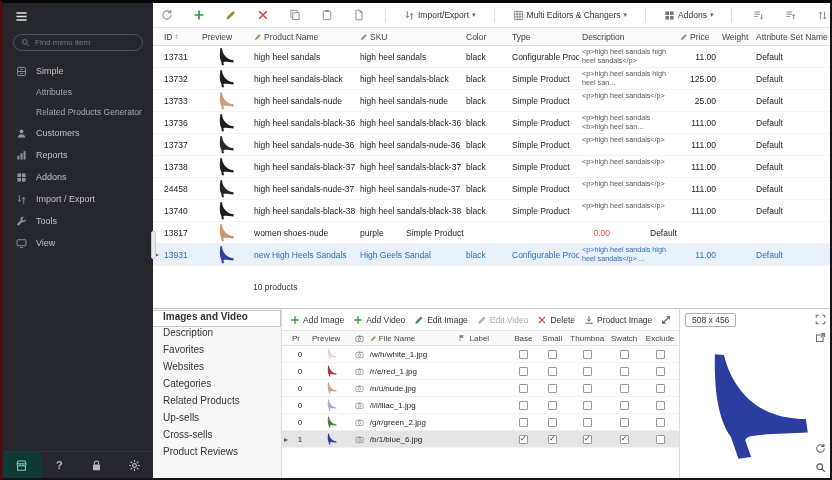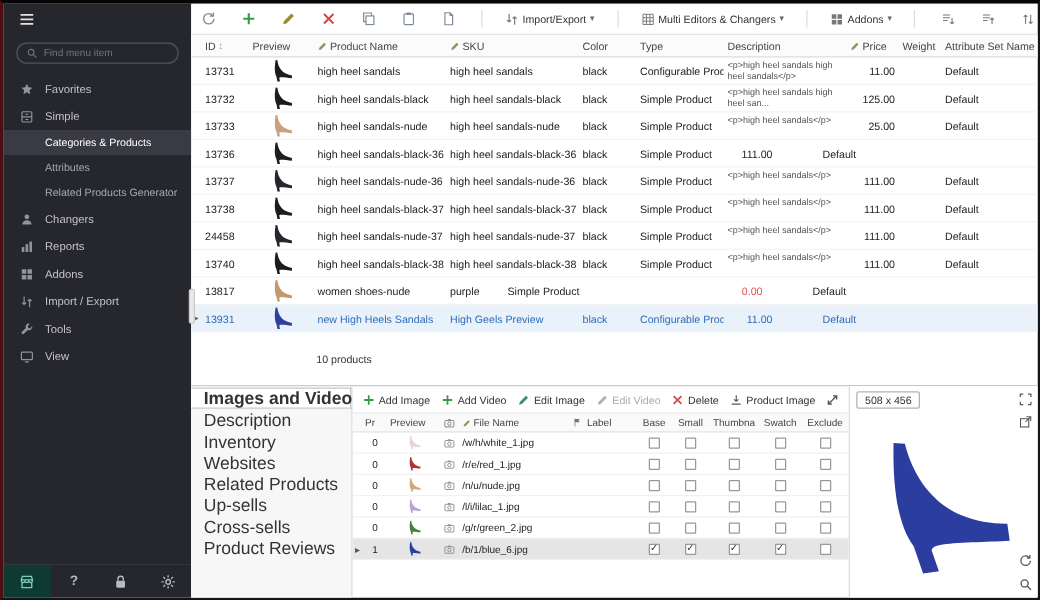--- a/index.html
+++ b/index.html
@@ -46,21 +46,21 @@
   .g-cell{padding:0 3px;overflow:hidden;white-space:nowrap;height:100%;display:flex;align-items:center}
   .g-cell.right{justify-content:flex-end}
   .g-cell.deep{align-items:flex-start;padding-top:2px}
   .desc-text{font-size:7.2px;line-height:8.6px;white-space:normal;overflow:hidden;max-height:18px;word-break:break-word;color:#555}
   .price-red{color:#e05555}
   .gutter{color:#666;font-size:8px;justify-content:center;padding:0}
   .grid-footer{height:42px;flex:0 0 auto;display:flex;align-items:center;padding-left:100px;font-size:8.5px;color:#333}
   
   .bottom{flex:1;display:flex;border-top:1px solid #c9c9c9;min-height:0}
   .tabs{width:129px;flex:0 0 auto;background:#f7f7f8;border-right:1px solid #dcdcdc;padding-top:1px}
-  .tab{height:17px;display:flex;align-items:flex-end;padding:0 10px;font-size:14px;color:#333;cursor:pointer;white-space:nowrap}
+  .tab{height:17px;display:flex;align-items:flex-start;padding:0 10px;font-size:10px;color:#333;cursor:pointer;white-space:nowrap}
   .tab.active{background:#fff;border:1px solid #c9c9c9;border-left:0;font-weight:bold}
   .media{flex:1;display:flex;flex-direction:column;border-right:1px solid #dcdcdc;min-width:0;overflow:hidden}
   .m-toolbar{height:22px;flex:0 0 auto;display:flex;align-items:center;gap:9px;padding:0 8px;border-bottom:1px solid #e5e5e5;font-size:8.5px;color:#333;white-space:nowrap}
   .m-item{display:flex;align-items:center;gap:3px;cursor:pointer}
   .m-item.disabled{color:#aaa}
   .m-head{display:flex;height:15px;flex:0 0 auto;background:#fafafa;border-bottom:1px solid #e3e3e3;font-size:8px;color:#444;align-items:center}
   .mh-cell{display:flex;align-items:center;gap:2px;padding:0 2px;overflow:hidden;white-space:nowrap;height:100%}
   .mh-cell.c{justify-content:center}
   .m-body{flex:0 0 auto}
   .m-row{display:flex;height:17px;align-items:center;font-size:8px;color:#222;border-bottom:1px solid #f1f1f1;cursor:pointer}
@@ -93,51 +93,40 @@
             <circle cx="6" cy="6" r="3.6" fill="none" stroke="currentColor" stroke-width="1.4"></circle>
             <path d="M8.8 8.8L12.4 12.4" fill="none" stroke="currentColor" stroke-width="1.4"></path>
           </svg>
         </span>
       <input placeholder="Find menu item" style="">
     </div>
     <nav>
         <div class="menu-item">
           <span class="mi-icon">
             <svg viewBox="0 0 14 14" width="11" height="11" fill="currentColor">
-              <path d="M7 1.2l1.7 3.6 3.9.5-2.9 2.7.8 3.9L7 10 3.5 11.9l.8-3.9L1.4 5.3l3.9-.5z"></path>
-            </svg>
-          </span>
-          <span>Favorites</span>
+              <rect x="2" y="1.8" width="10" height="10.4" rx="1" fill="none" stroke="currentColor" stroke-width="1.2"></rect>
+              <path d="M2 7h10M5.5 4.3h3M5.5 9.7h3" fill="none" stroke="currentColor" stroke-width="1.2"></path>
+            </svg>
+          </span>
+          <span>Simple</span>
+        </div>
+        <div class="menu-item sub">
+          <span>Attributes</span>
+        </div>
+        <div class="menu-item sub">
+          <span>Related Products Generator</span>
         </div>
         <div class="menu-item">
           <span class="mi-icon">
             <svg viewBox="0 0 14 14" width="11" height="11" fill="currentColor">
-              <rect x="2" y="1.8" width="10" height="10.4" rx="1" fill="none" stroke="currentColor" stroke-width="1.2"></rect>
-              <path d="M2 7h10M5.5 4.3h3M5.5 9.7h3" fill="none" stroke="currentColor" stroke-width="1.2"></path>
-            </svg>
-          </span>
-          <span>Simple</span>
-        </div>
-        <div class="menu-item sub active">
-          <span>Categories &amp; Products</span>
-        </div>
-        <div class="menu-item sub">
-          <span>Attributes</span>
-        </div>
-        <div class="menu-item sub">
-          <span>Related Products Generator</span>
-        </div>
-        <div class="menu-item">
-          <span class="mi-icon">
-            <svg viewBox="0 0 14 14" width="11" height="11" fill="currentColor">
               <circle cx="7" cy="4.4" r="2.4"></circle>
               <path d="M2.2 12.2c.3-2.9 2.3-4.4 4.8-4.4s4.5 1.5 4.8 4.4z"></path>
             </svg>
           </span>
-          <span>Changers</span>
+          <span>Customers</span>
         </div>
         <div class="menu-item">
           <span class="mi-icon">
             <svg viewBox="0 0 14 14" width="11" height="11" fill="currentColor">
               <rect x="1.8" y="7.2" width="2.6" height="5"></rect>
               <rect x="5.7" y="4.2" width="2.6" height="8"></rect>
               <rect x="9.6" y="1.6" width="2.6" height="10.6"></rect>
             </svg>
           </span>
           <span>Reports</span>
@@ -437,20 +426,23 @@
           <div class="g-cell" style="width:38px">13736</div>
           <div class="g-cell" style="width:52px;justify-content:center">
             <svg viewBox="0 0 24 24" width="24" height="19">
               <path d="M6.3 1.2 L8.1 1.6 C8.7 7.2 11.3 11.9 15.6 14.4 C17.8 15.7 20.4 16.5 22.8 16.8 L22.8 19.6 C19.2 19.3 13.8 18.6 11.5 18.7 C10.5 18.75 10.1 19 10 19.4 L10.7 22.9 L8.1 22.9 L7.2 18.3 C4.9 14.1 5.3 7.3 6.3 1.2 Z" fill="#1d1d21"></path>
             </svg>
           </div>
           <div class="g-cell" style="width:106px">high heel sandals-black-36</div>
           <div class="g-cell" style="width:106px">high heel sandals-black-36</div>
           <div class="g-cell" style="width:46px">black</div>
           <div class="g-cell" style="width:70px">Simple Product</div>
+          <div class="g-cell deep" style="width:98px">
+            <span class="desc-text">&lt;p&gt;high heel sandals &lt;b&gt;high heel san...</span>
+          </div>
           <div class="g-cell right" style="width:42px">111.00</div>
           <div class="g-cell" style="width:34px"></div>
           <div class="g-cell" style="width:76px">Default</div>
         </div>
         <div class="g-row">
           <div class="g-cell gutter" style="width:8px"></div>
           <div class="g-cell" style="width:38px">13737</div>
           <div class="g-cell" style="width:52px;justify-content:center">
             <svg viewBox="0 0 24 24" width="24" height="19">
               <path d="M6.3 1.2 L8.1 1.6 C8.7 7.2 11.3 11.9 15.6 14.4 C17.8 15.7 20.4 16.5 22.8 16.8 L22.8 19.6 C19.2 19.3 13.8 18.6 11.5 18.7 C10.5 18.75 10.1 19 10 19.4 L10.7 22.9 L8.1 22.9 L7.2 18.3 C4.9 14.1 5.3 7.3 6.3 1.2 Z" fill="#26262e"></path>
@@ -544,44 +536,50 @@
         </div>
         <div class="g-row sel">
           <div class="g-cell gutter" style="width:8px">▸</div>
           <div class="g-cell" style="width:38px">13931</div>
           <div class="g-cell" style="width:52px;justify-content:center">
             <svg viewBox="0 0 24 24" width="24" height="19">
               <path d="M6.3 1.2 L8.1 1.6 C8.7 7.2 11.3 11.9 15.6 14.4 C17.8 15.7 20.4 16.5 22.8 16.8 L22.8 19.6 C19.2 19.3 13.8 18.6 11.5 18.7 C10.5 18.75 10.1 19 10 19.4 L10.7 22.9 L8.1 22.9 L7.2 18.3 C4.9 14.1 5.3 7.3 6.3 1.2 Z" fill="#2e3f9e"></path>
             </svg>
           </div>
           <div class="g-cell" style="width:106px">new High Heels Sandals</div>
-          <div class="g-cell" style="width:106px">High Geels Preview</div>
+          <div class="g-cell" style="width:106px">High Geels Sandal</div>
           <div class="g-cell" style="width:46px">black</div>
           <div class="g-cell" style="width:70px">Configurable Product</div>
+          <div class="g-cell deep" style="width:98px">
+            <span class="desc-text">&lt;p&gt;high heel sandals high heel sandals&lt;/p&gt; ...</span>
+          </div>
           <div class="g-cell right" style="width:42px">11.00</div>
           <div class="g-cell" style="width:34px"></div>
           <div class="g-cell" style="width:76px">Default</div>
         </div>
       </div>
     <div class="grid-footer">
       <span>10 products</span>
     </div>
     <div class="bottom">
       <div class="tabs">
           <div class="tab active">
             <span>Images and Video</span>
           </div>
           <div class="tab">
             <span>Description</span>
           </div>
           <div class="tab">
-            <span>Inventory</span>
+            <span>Favorites</span>
           </div>
           <div class="tab">
             <span>Websites</span>
+          </div>
+          <div class="tab">
+            <span>Categories</span>
           </div>
           <div class="tab">
             <span>Related Products</span>
           </div>
           <div class="tab">
             <span>Up-sells</span>
           </div>
           <div class="tab">
             <span>Cross-sells</span>
           </div>

